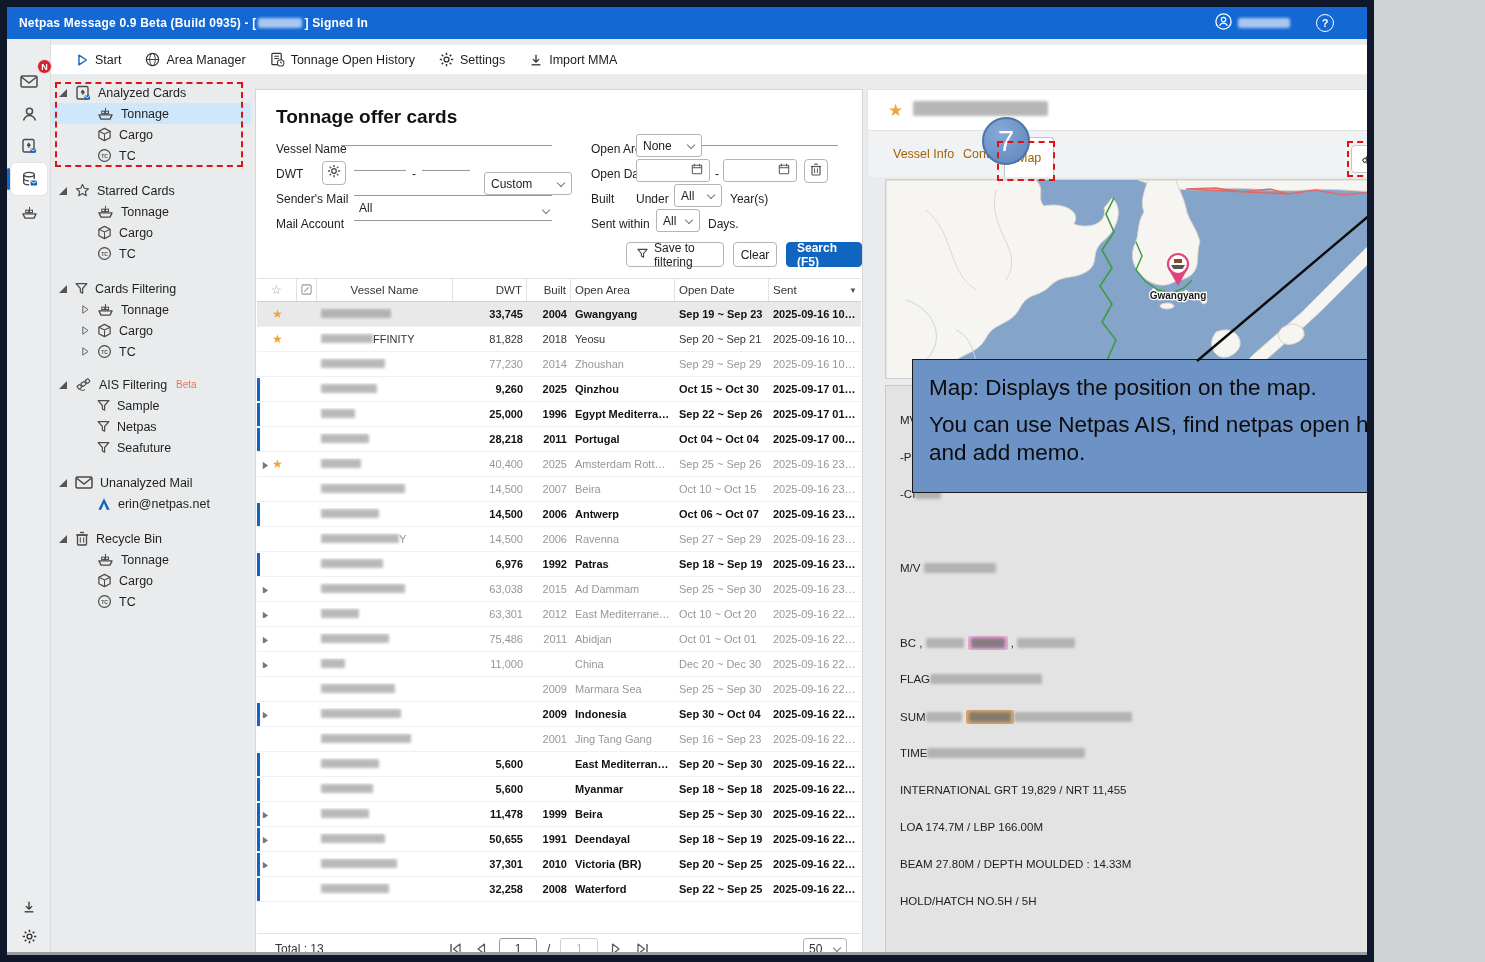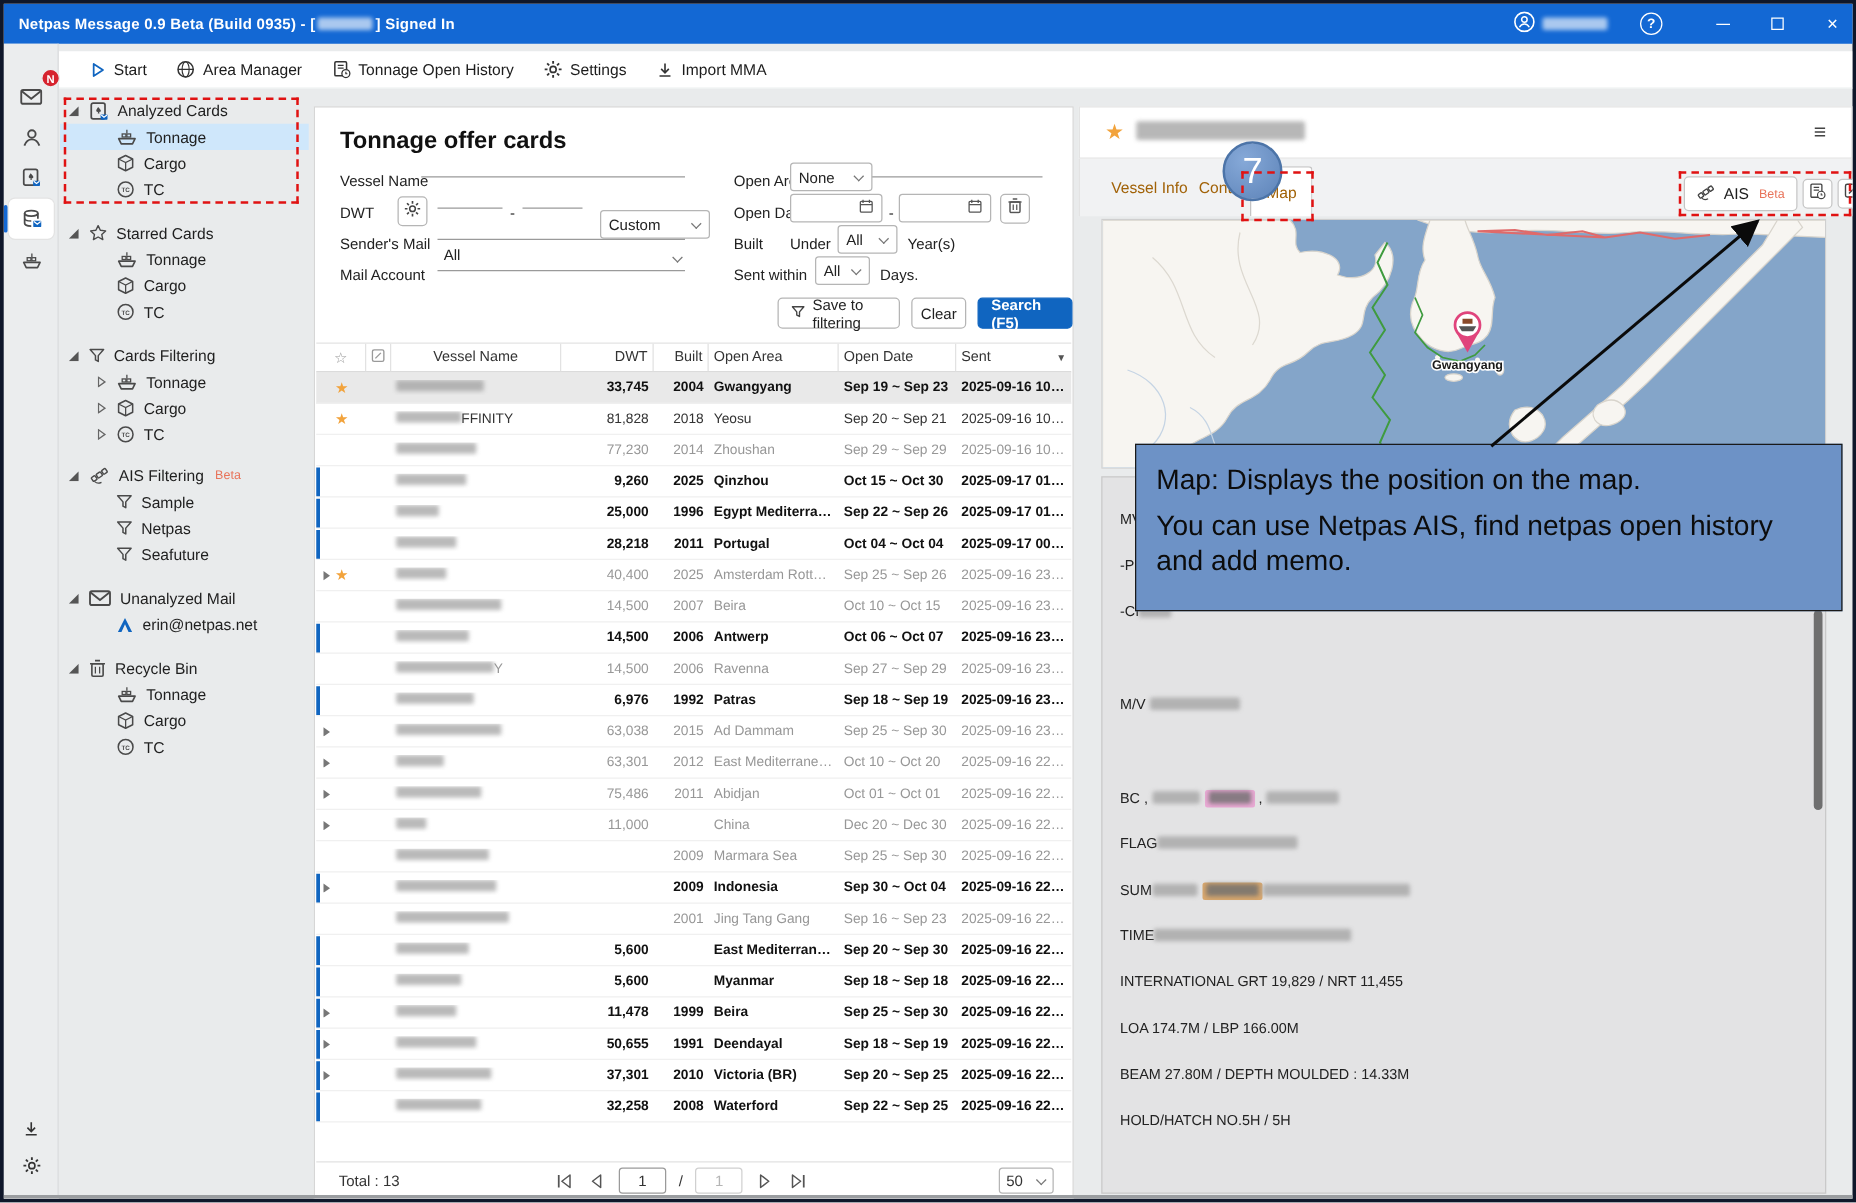--- a/index.html
+++ b/index.html
@@ -1,19 +1,19 @@
 <!DOCTYPE html>
 <html><head>
 <meta charset="utf-8">
 <style>
   html,body{margin:0;padding:0;background:#cfd3d6;}
   *{box-sizing:border-box;}
   body{font-family:"Liberation Sans","DejaVu Sans",sans-serif;}
-  .win{position:relative;width:1485px;height:962px;background:#e9ebec;overflow:hidden;
-       border:3px solid #0f172a;}
+  .win{position:relative;width:1374px;height:962px;background:#e9ebec;overflow:hidden;
+       border:7px solid #0f172a;}
   
   .titlebar{position:absolute;left:0;top:0;width:1485px;height:32px;background:#1368d4;color:#fff;
             display:flex;align-items:center;font-size:12px;}
   .tb-text{margin-left:12px;font-weight:700;letter-spacing:.2px;display:flex;align-items:center;gap:2px;}
   .tb-right{position:absolute;right:0;top:0;height:32px;display:flex;align-items:center;}
   .tb-user{display:flex;align-items:center;gap:6px;margin-right:26px;}
   .tb-help{width:18px;height:18px;border:1.4px solid #fff;border-radius:50%;display:flex;align-items:center;
            justify-content:center;font-size:11px;font-weight:700;margin-right:26px;}
   .wbtn{width:44px;height:32px;display:flex;align-items:center;justify-content:center;font-size:15px;}
   .wbtn .min{width:11px;height:0;border-top:1.6px solid #fff;display:block;}

